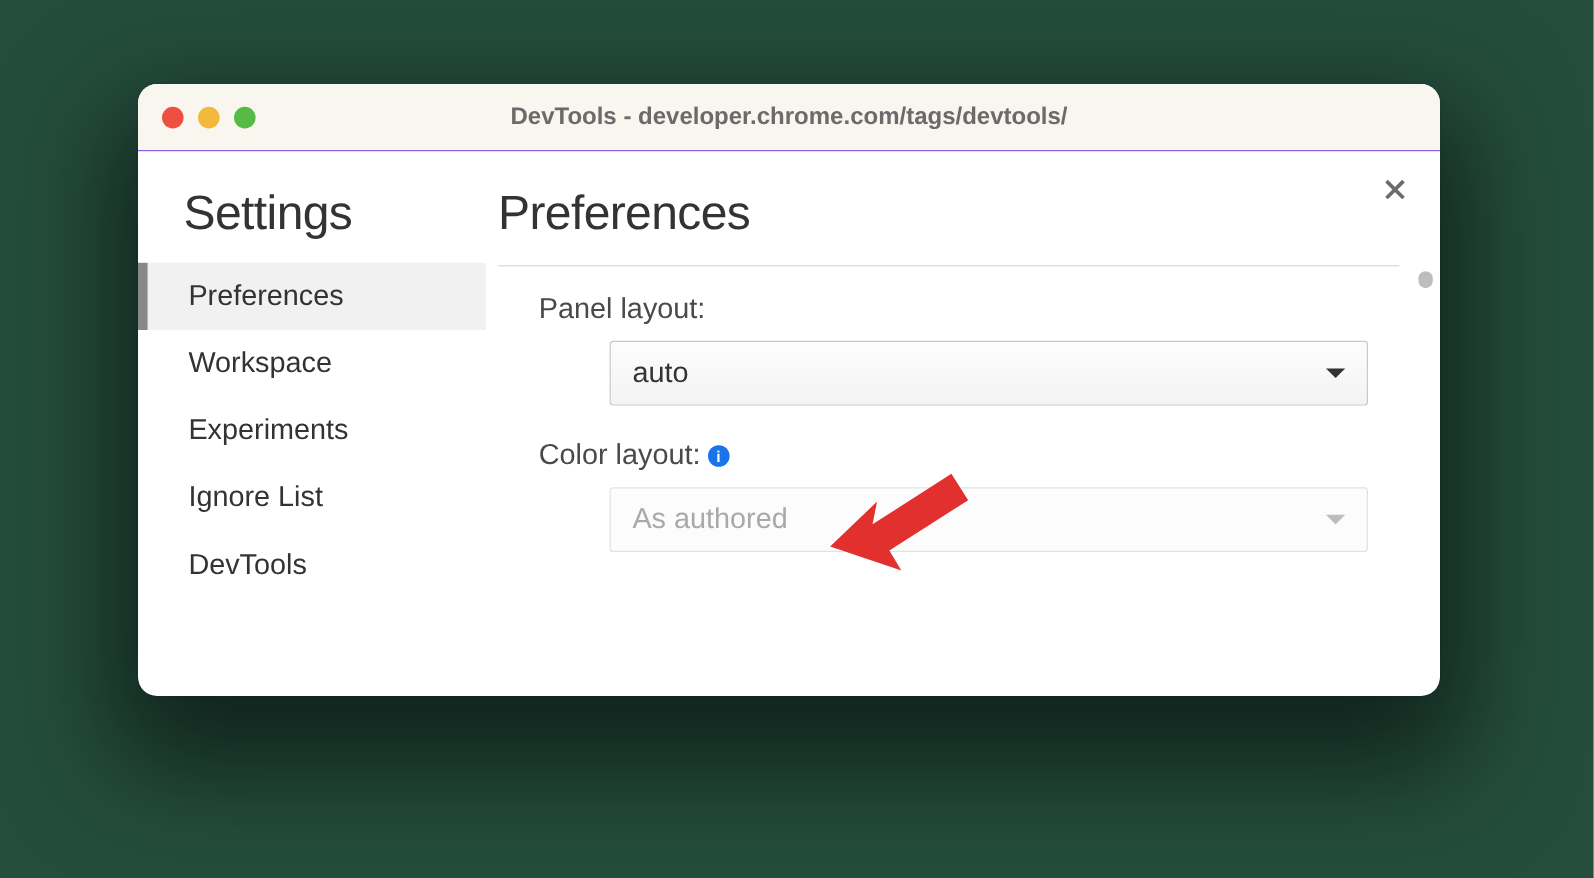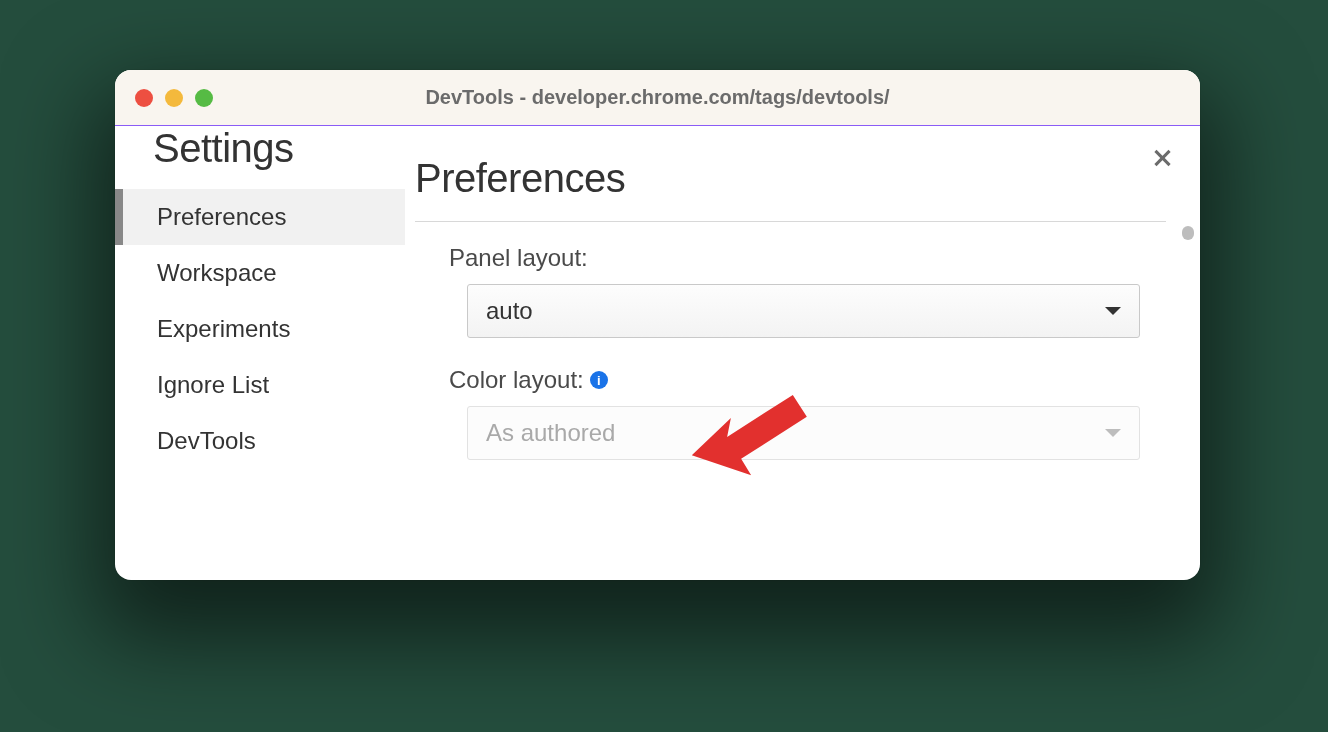--- a/index.html
+++ b/index.html
@@ -70,20 +70,21 @@
     position: absolute;
     left: 9px; top: 0;
     width: 3px; height: 20px;
     background: #6b6b6b;
   }
   .close-x::before { transform: rotate(45deg); }
   .close-x::after { transform: rotate(-45deg); }
 
   .sidebar {
     width: 290px;
+    padding-top: 30px;
     flex-shrink: 0;
   }
   .sidebar h1 {
     font-size: 40px;
     font-weight: 400;
     color: #333;
     padding: 0 0 18px 38px;
     letter-spacing: -0.5px;
   }
   .sidebar-item {
@@ -137,21 +138,21 @@
     color: #fff;
     display: inline-flex;
     align-items: center;
     justify-content: center;
     font-size: 13px;
     font-weight: 700;
     font-style: normal;
     margin-left: 2px;
   }
   .select {
-    margin: 0 26px 28px 52px;
+    margin: 0 26px 28px 93px;
     height: 54px;
     border: 1px solid #c9c9c9;
     border-radius: 3px;
     background: linear-gradient(#fdfdfd, #f3f3f3);
     display: flex;
     align-items: center;
     padding: 0 18px;
     font-size: 24px;
     color: #333;
     position: relative;

